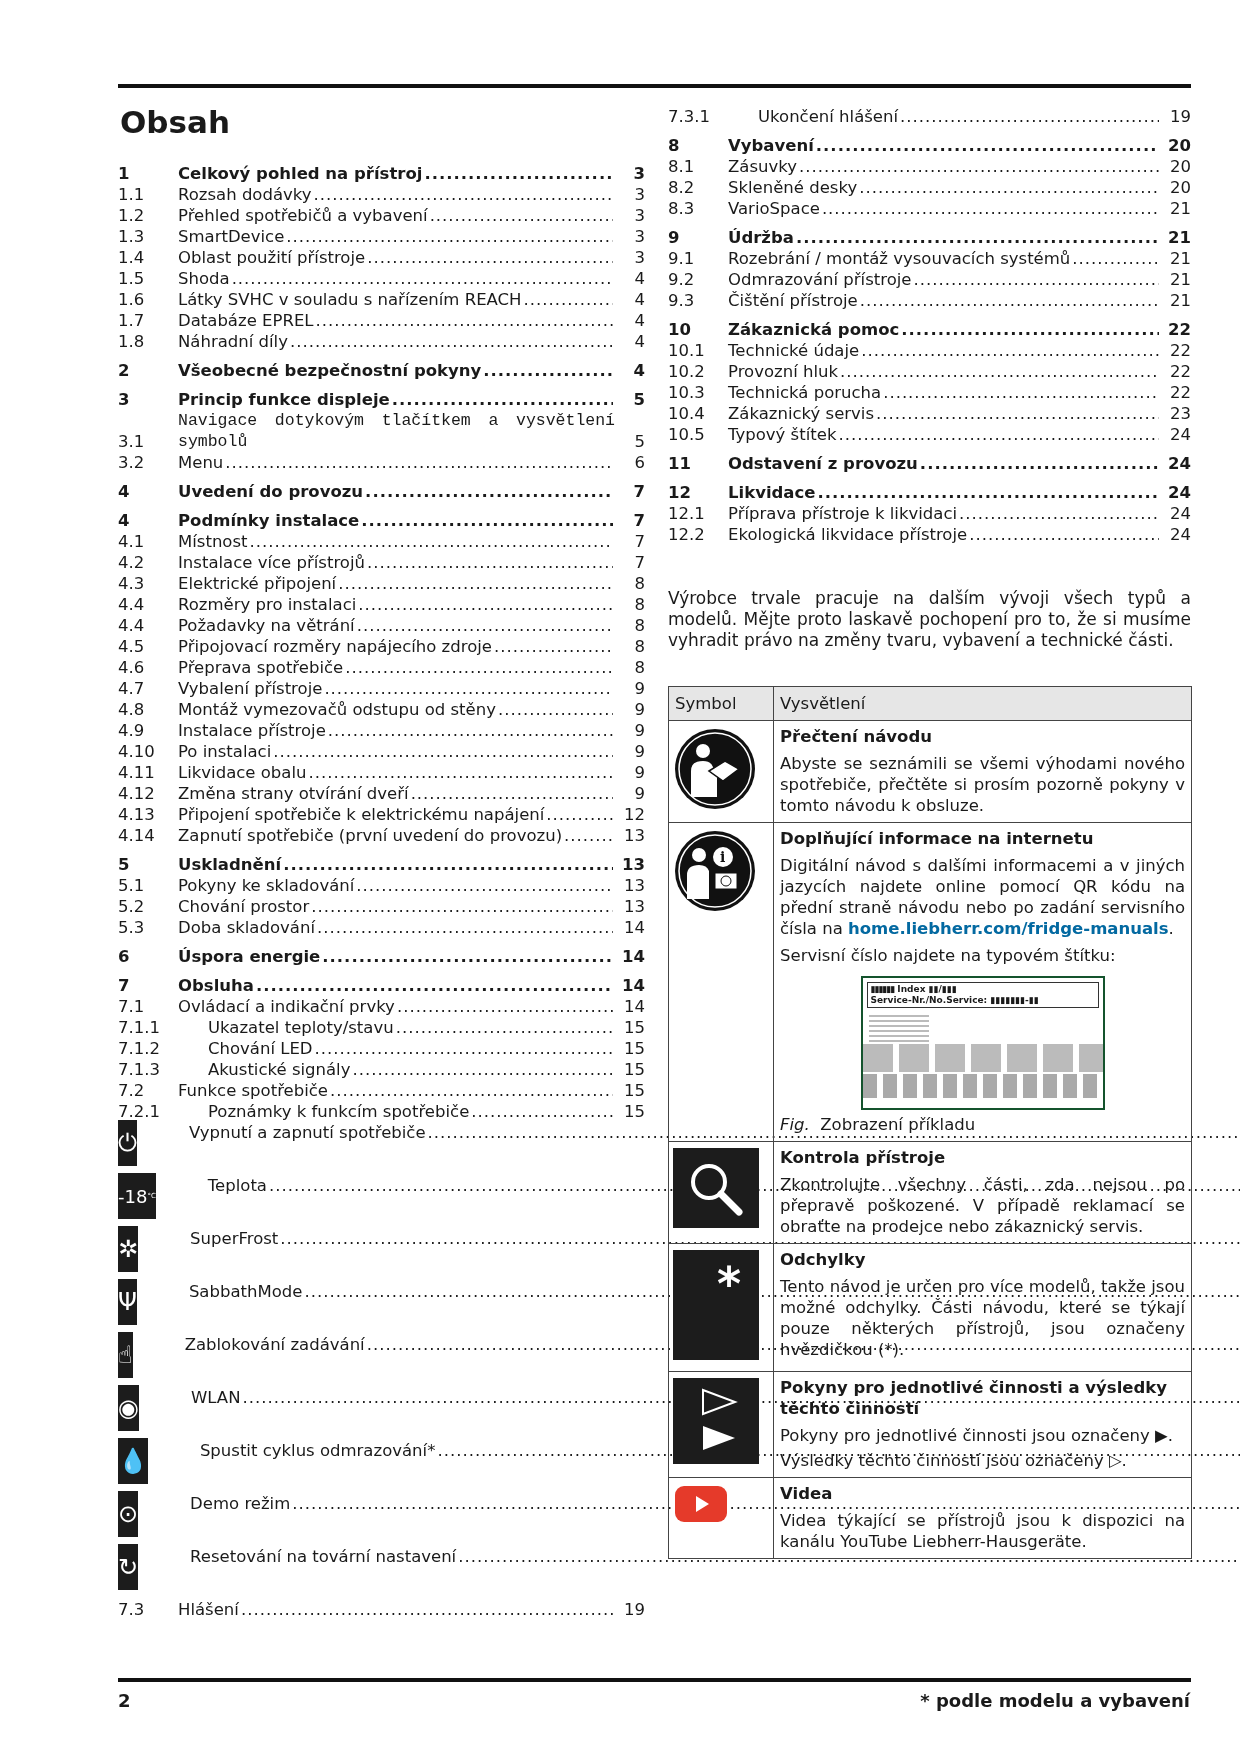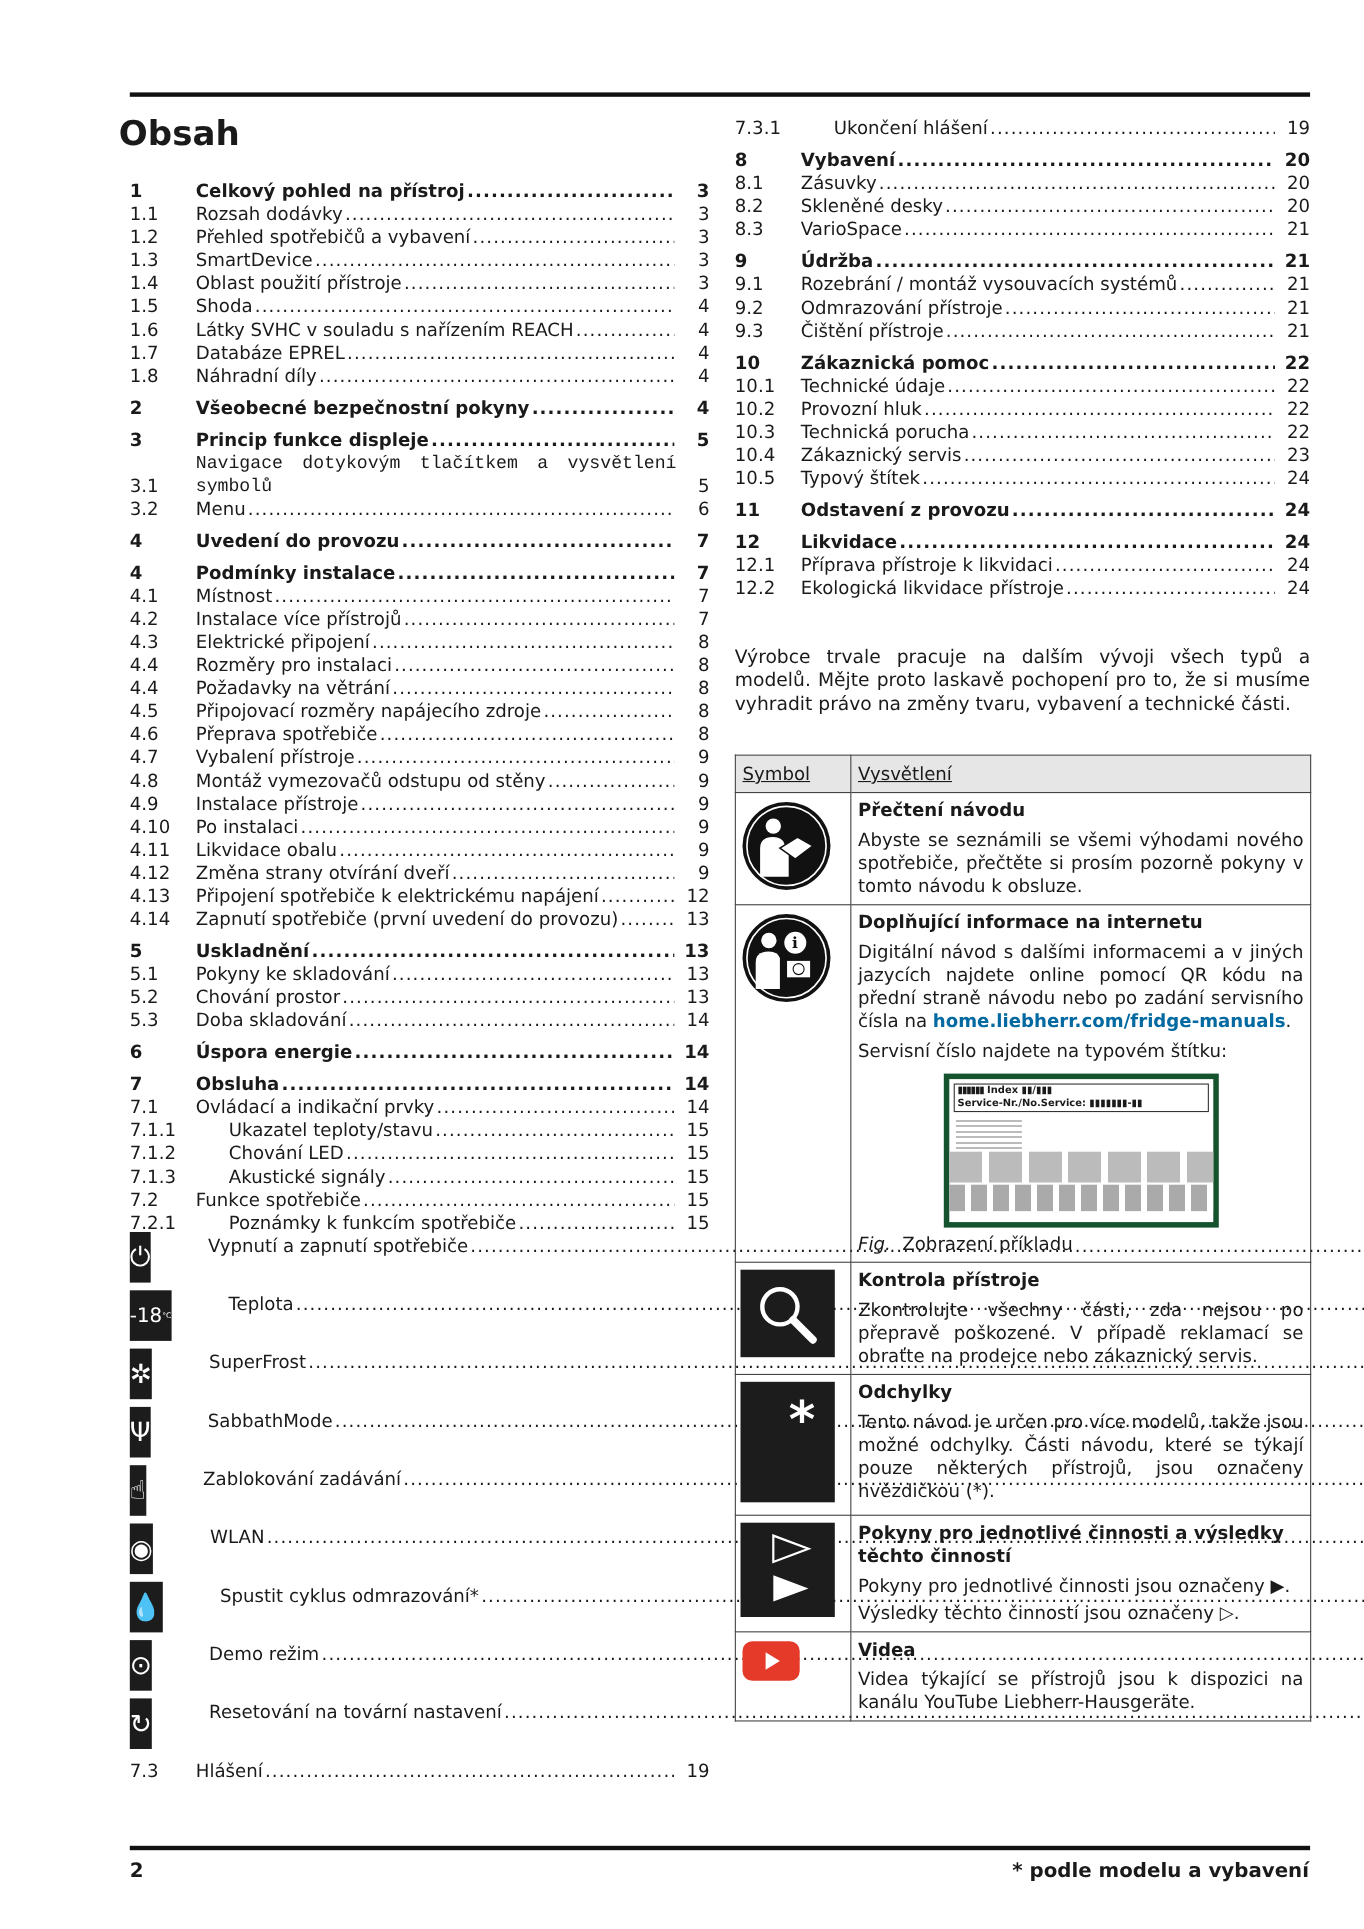--- a/index.html
+++ b/index.html
@@ -1,19 +1,19 @@
 <!DOCTYPE html>
 <html><head>
 <meta charset="utf-8">
 <style>
   html,body{margin:0;padding:0;background:#fff;}
   body{width:1240px;height:1754px;position:relative;font-family:"DejaVu Sans","Liberation Sans",sans-serif;color:#1a1a1a;overflow:hidden;}
   .topline{position:absolute;left:118px;top:84px;width:1073px;height:4px;background:#111;}
   .botline{position:absolute;left:118px;top:1678px;width:1073px;height:4px;background:#111;}
-  .title{position:absolute;left:108px;top:104px;font-size:31px;font-weight:bold;}
+  .title{position:absolute;left:120px;top:104px;font-size:31px;font-weight:bold;}
   .footer-l{position:absolute;left:118px;top:1690px;font-size:18px;font-weight:bold;}
   .footer-r{position:absolute;right:50px;top:1690px;font-size:18px;font-weight:bold;}
   .toc{position:absolute;font-size:16.5px;line-height:21px;}
   .row{display:flex;align-items:baseline;white-space:nowrap;}
   .num{flex:0 0 auto;}
   .lbl{flex:0 0 auto;}
   .dots{flex:1 1 auto;overflow:hidden;margin:0 2px;}
   .dots::after{content:"......................................................................................................................................................................";letter-spacing:1px;}
   .pg{flex:0 0 auto;text-align:right;}
   .b{font-weight:bold;}
@@ -22,27 +22,27 @@
   #left .num{width:60px;}
   #left .pg{width:30px;}
   #right{left:668px;top:106px;width:523px;}
   #right .num{width:60px;}
   #right .pg{width:30px;}
   .icon-row{display:flex;align-items:flex-start;height:53px;}
   .ibox{width:46px;height:46px;background:#1c1c1c;color:#fff;display:flex;align-items:center;justify-content:center;margin-right:52px;margin-top:-2px;}
   .para{position:absolute;left:668px;top:588px;width:523px;font-size:17px;line-height:21px;text-align:justify;}
   table.sym{position:absolute;left:668px;top:686px;width:524px;border-collapse:collapse;font-size:16.5px;line-height:21px;}
   table.sym td,table.sym th{border:1.5px solid #444;vertical-align:top;}
-  table.sym th{background:#e6e6e6;font-weight:normal;text-align:left;padding:6px 6px;text-decoration:underline;}
+  table.sym th{background:#e6e6e6;font-weight:normal;text-align:left;padding:6px 6px;}
   table.sym td.s{width:96px;padding:6px 4px;}
   table.sym td.e{padding:5px 6px 6px;}
   .et{font-weight:bold;margin-bottom:6px;}
   .ed{text-align:justify;}
   .link{color:#0369a1;font-weight:bold;}
-  .label-fig{width:240px;height:130px;margin:10px auto 0;border:5px solid #14532d;font-size:9px;}
+  .label-fig{width:240px;height:130px;margin:10px auto 0;border:2px solid #14532d;font-size:9px;}
   .figcap{margin-top:4px;}
 </style>
 </head>
 <body>
 
 <div class="topline"></div>
 <div class="title">Obsah</div>
 
 <div class="toc" id="left">
     <div class="row b gap">

